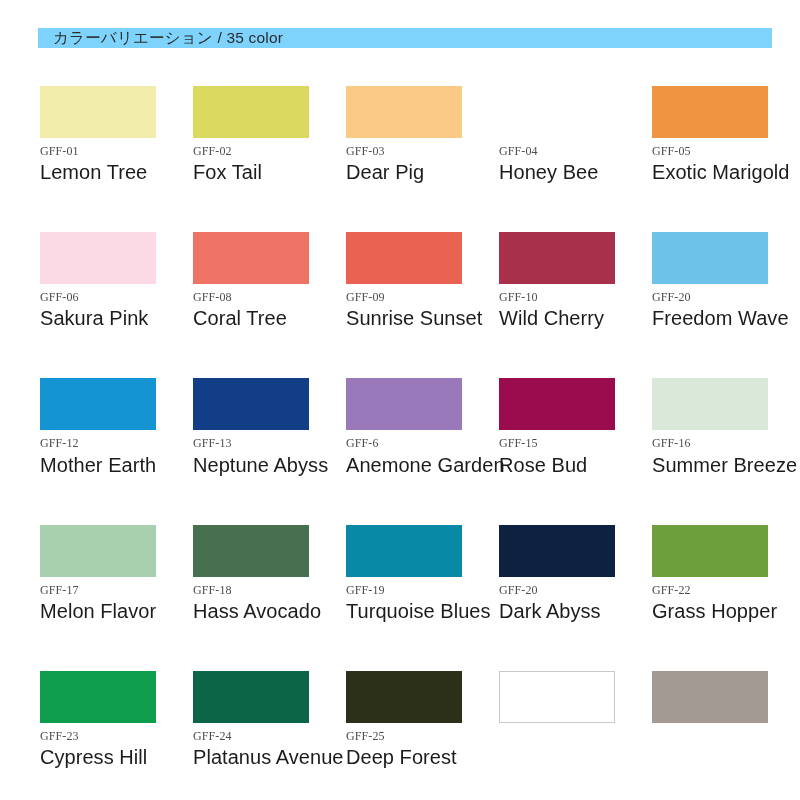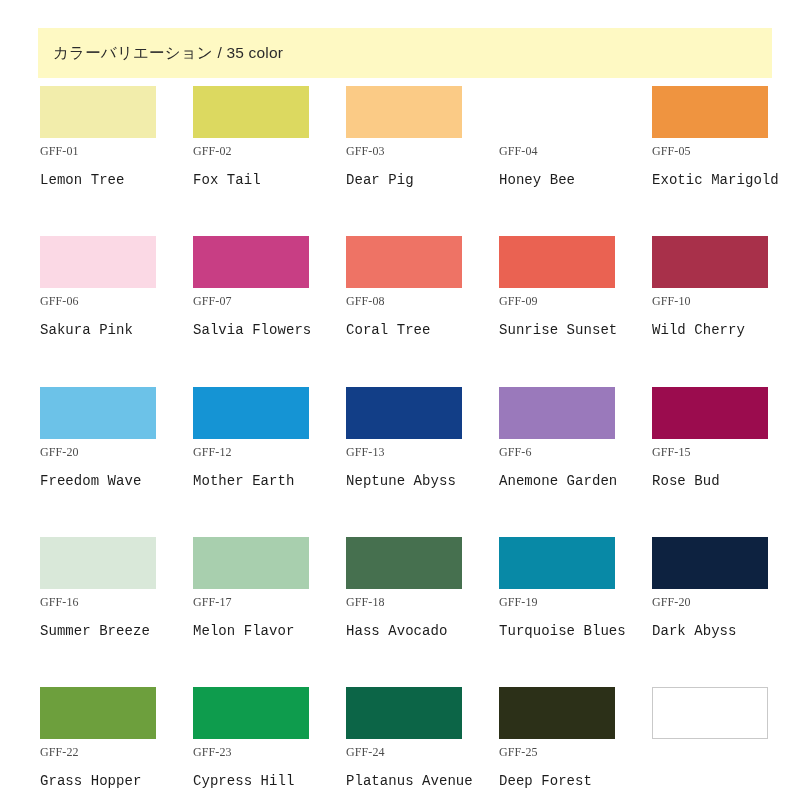--- a/index.html
+++ b/index.html
@@ -21,22 +21,22 @@
     height: 800px;
     background: #ffffff;
   }
 
   
   .header-bar {
     position: absolute;
     left: 38px;
     top: 28px;
     width: 734px;
-    height: 50px;
-    background: #fef9c3;
+    height: 20px;
+    background: #7dd3fc;
     display: flex;
     align-items: center;
   }
   .header-title {
     padding-left: 15px;
     font-family: "Liberation Sans", sans-serif;
     font-size: 15.5px;
     font-weight: 400;
     color: #2b2b2b;
     letter-spacing: 0.2px;
@@ -68,23 +68,23 @@
   .code {
     margin-top: 7px;
     font-family: "Liberation Serif", serif;
     font-size: 12px;
     color: #4c4c4c;
     line-height: 1.1;
     letter-spacing: 0.1px;
     white-space: nowrap;
   }
   .cname {
-    margin-top: 14px;
-    font-family: Liberation Mono, monospace;
-    font-size: 14px;
+    margin-top: 3px;
+    font-family: Liberation Sans, sans-serif;
+    font-size: 20px;
     color: #1c1c1c;
     line-height: 1.15;
     letter-spacing: 0.05px;
     white-space: nowrap;
   }
 </style>
 </head>
 <body>
 
 <div class="page">
@@ -118,25 +118,20 @@
         <div class="chip" style="background: rgb(239, 148, 64);"></div>
         <div class="code">GFF-05</div>
         <div class="cname">Exotic Marigold</div>
       </div>
       <div class="cell">
         <div class="chip" style="background: rgb(251, 217, 229);"></div>
         <div class="code">GFF-06</div>
         <div class="cname">Sakura Pink</div>
       </div>
       <div class="cell">
-        <div class="chip" style="background: rgb(200, 62, 132);"></div>
-        <div class="code">GFF-07</div>
-        <div class="cname">Salvia Flowers</div>
-      </div>
-      <div class="cell">
         <div class="chip" style="background: rgb(238, 115, 101);"></div>
         <div class="code">GFF-08</div>
         <div class="cname">Coral Tree</div>
       </div>
       <div class="cell">
         <div class="chip" style="background: rgb(234, 98, 82);"></div>
         <div class="code">GFF-09</div>
         <div class="cname">Sunrise Sunset</div>
       </div>
       <div class="cell">

